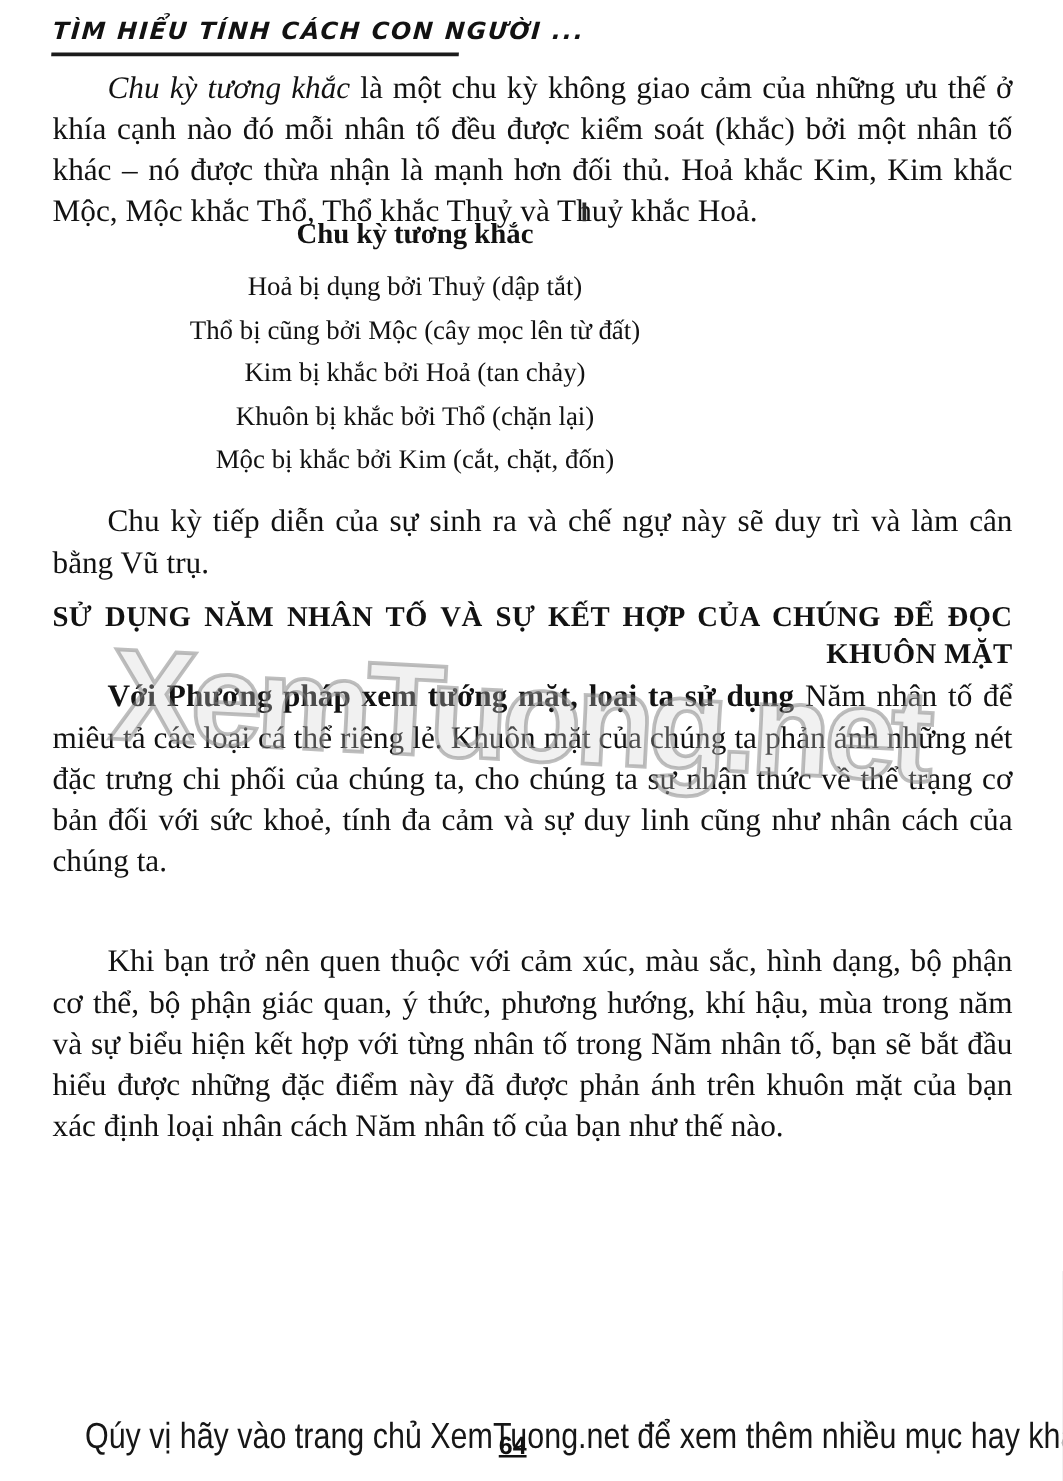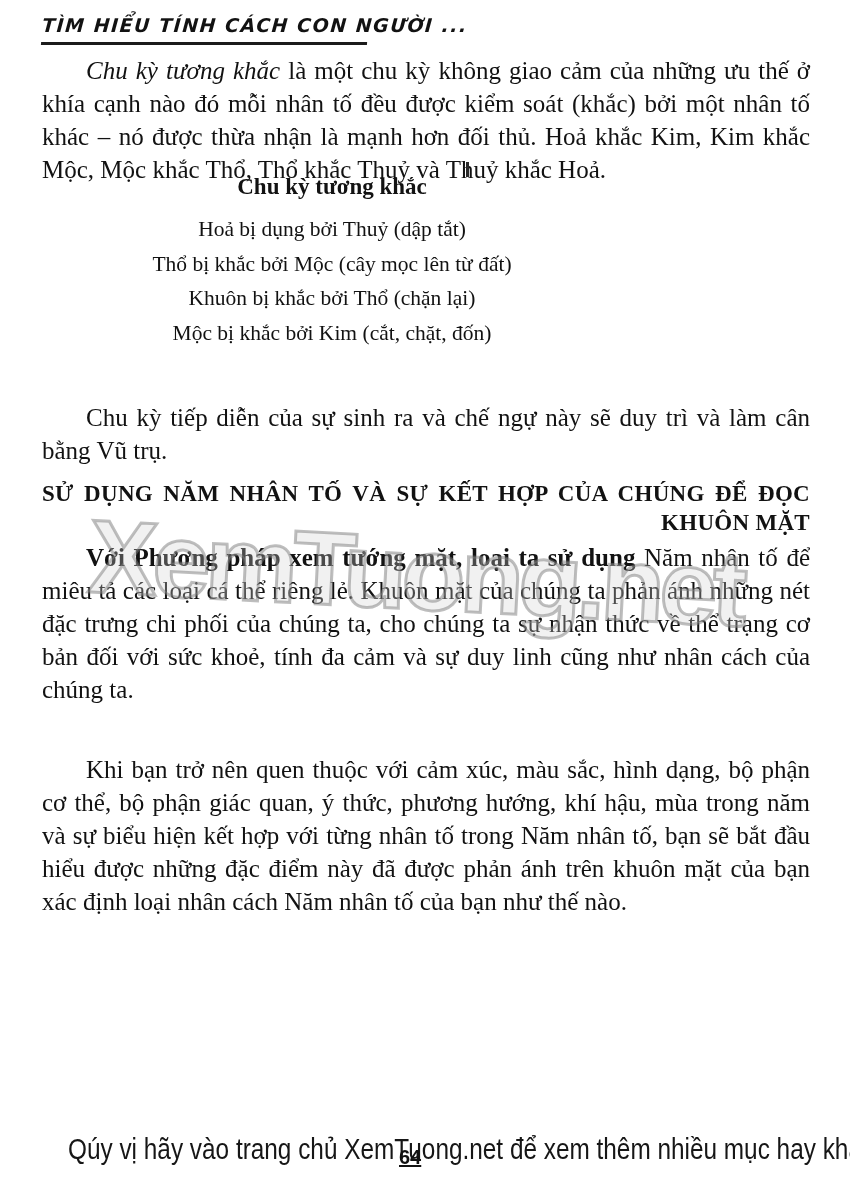--- a/index.html
+++ b/index.html
@@ -105,21 +105,22 @@
 
   <div class="para" id="para1">
     <em>Chu kỳ tương khắc</em><span> là một chu kỳ không giao cảm của những ưu thế ở khía cạnh nào đó mỗi nhân tố đều được kiểm soát (khắc) bởi một nhân tố khác – nó được thừa nhận là mạnh hơn đối thủ. Hoả khắc Kim, Kim khắc Mộc, Mộc khắc Thổ, Thổ khắc Thuỷ và Thuỷ khắc Hoả.</span>
   </div>
 
   <div class="artifact"></div>
 
   <div class="cycle">
     <div class="cycle-title">Chu kỳ tương khắc</div>
     <div class="cycle-item">Hoả bị dụng bởi Thuỷ (dập tắt)</div>
-    <div class="cycle-item">Thổ bị khắc bởi Mộc (cây mọc lên từ đất)</div>
+    <div class="cycle-item">Thổ bị cũng bởi Mộc (cây mọc lên từ đất)</div>
+    <div class="cycle-item">Kim bị khắc bởi Hoả (tan chảy)</div>
     <div class="cycle-item">Khuôn bị khắc bởi Thổ (chặn lại)</div>
     <div class="cycle-item">Mộc bị khắc bởi Kim (cắt, chặt, đốn)</div>
   </div>
 
   <div class="para" id="para2">Chu kỳ tiếp diễn của sự sinh ra và chế ngự này sẽ duy trì và làm cân bằng Vũ trụ.</div>
 
   <div class="section-heading">
     <div class="line1">SỬ DỤNG NĂM NHÂN TỐ VÀ SỰ KẾT HỢP CỦA CHÚNG ĐỂ ĐỌC</div>
     <div class="line2">KHUÔN MẶT</div>
   </div>

